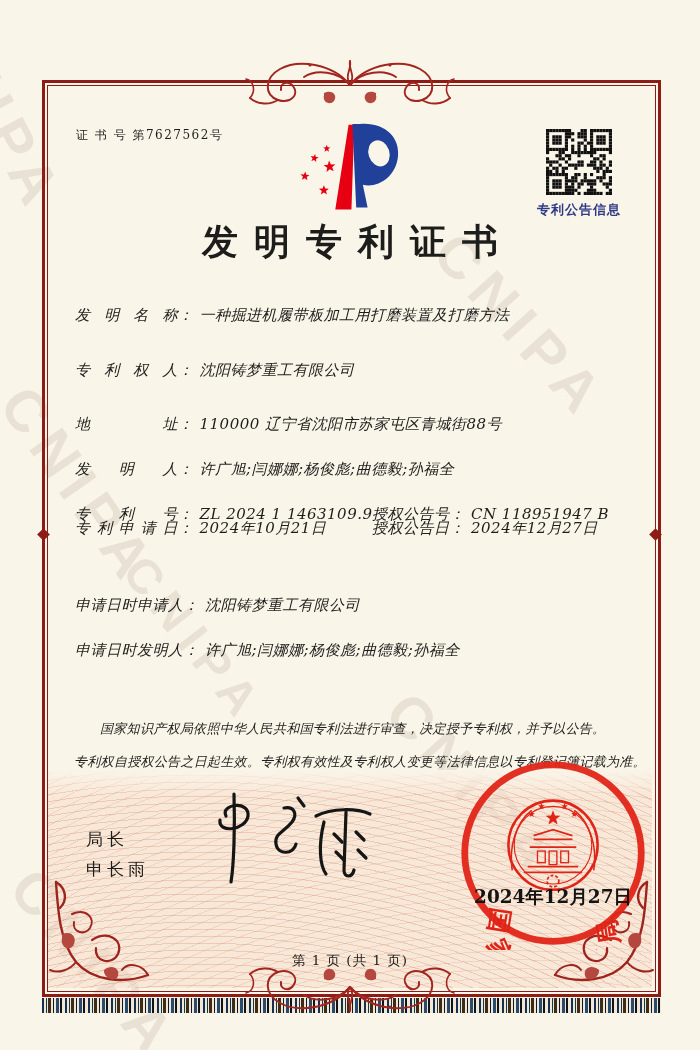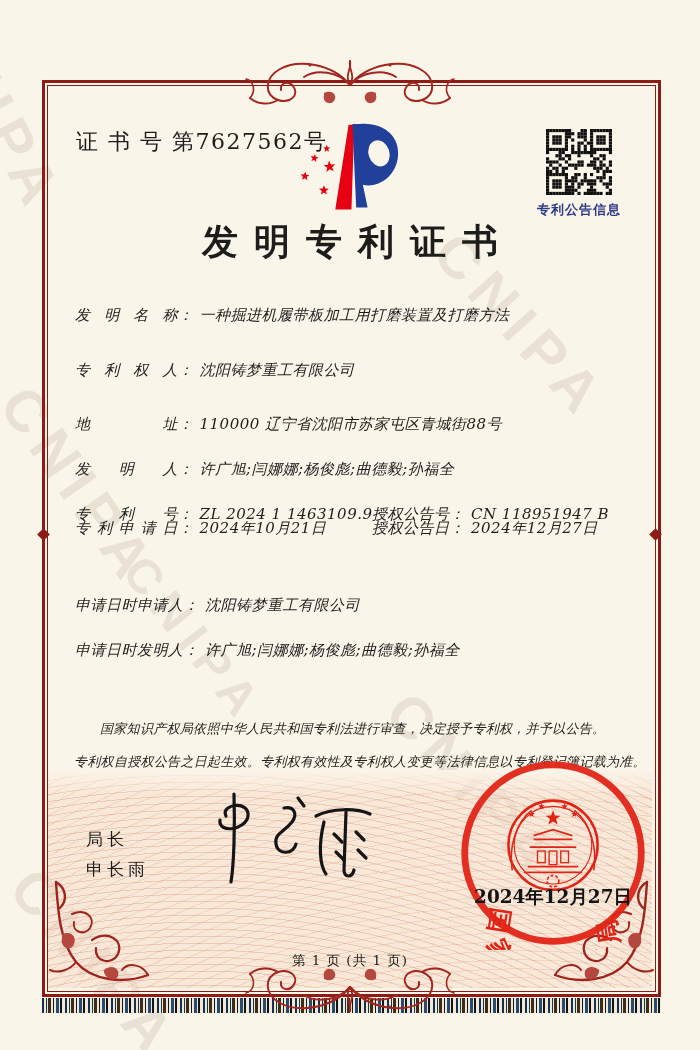--- a/index.html
+++ b/index.html
@@ -26,21 +26,21 @@
 
   
   .barcode{left:42px;top:998px;width:619px;height:15px;z-index:2;
     background:repeating-linear-gradient(90deg,
       #1a2f4f 0 2px,#efe7d8 2px 4px,#0e3b3b 4px 5px,#efe7d8 5px 6px,
       #402a1a 6px 9px,#efe7d8 9px 11px,#101820 11px 12px,#efe7d8 12px 14px,
       #274a6d 14px 17px,#efe7d8 17px 18px,#131313 18px 20px,#efe7d8 20px 23px);}
 
   .diamond{width:9px;height:9px;background:#8c1c15;transform:rotate(45deg);z-index:3;}
 
-  .certno{left:76px;top:127px;font-size:22px;letter-spacing:1.5px;z-index:4;}
+  .certno{left:76px;top:127px;font-size:12px;letter-spacing:1.5px;z-index:4;}
   .title{left:0;top:218px;width:100%;text-align:center;font-size:36px;font-weight:700;
          letter-spacing:16px;text-indent:16px;z-index:4;}
 
   .qrcap{left:524px;top:201px;width:110px;text-align:center;font-size:13px;font-weight:700;
          letter-spacing:1px;color:#2e3a87;z-index:4;}
 
   .row{left:75px;width:560px;font-size:15px;letter-spacing:0.5px;z-index:4;font-style:italic;}
   .lbl{display:inline-block;min-width:103px;text-align:justify;text-align-last:justify;}
   .colon{margin-right:6px;}
   .col2{position:absolute;left:297px;top:0;}

